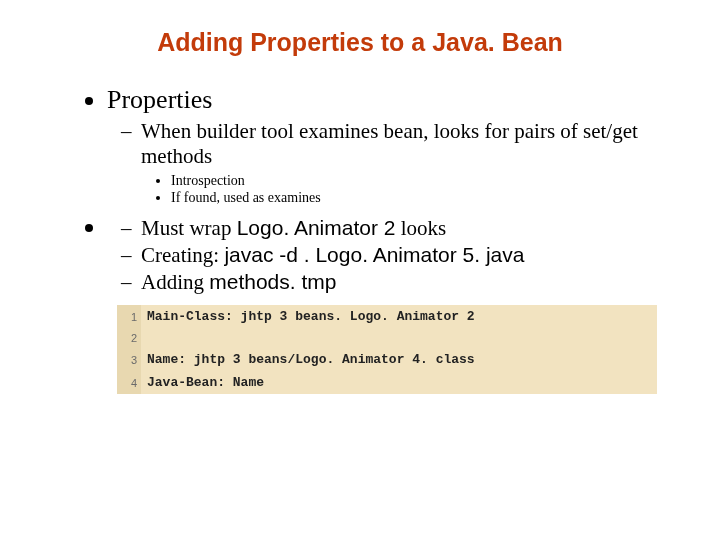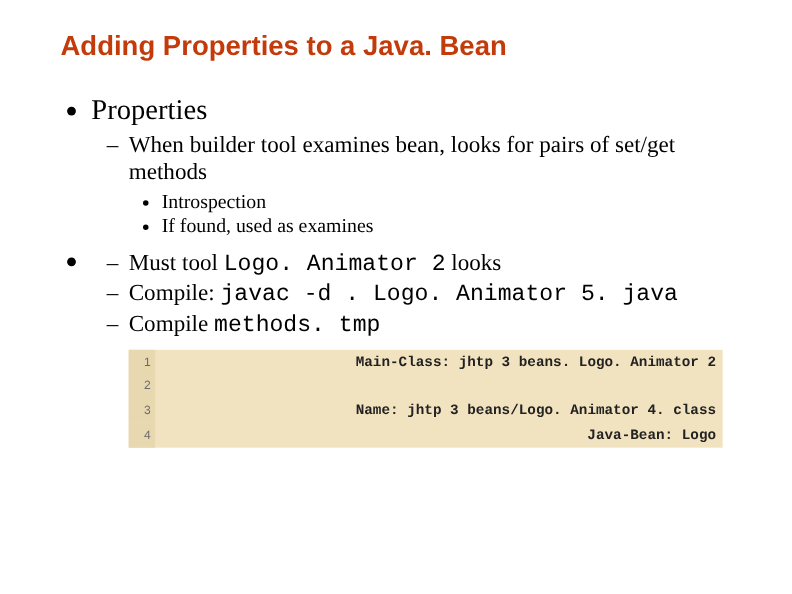--- a/index.html
+++ b/index.html
@@ -13,30 +13,32 @@
     overflow: hidden;
   }
   .slide {
     padding: 28px 55px 0 55px;
   }
   .title {
     font-family: Arial, Helvetica, sans-serif;
     font-weight: bold;
     font-size: 25px;
     color: #c33b0a;
+    text-align: center;
     margin: 0 0 28px 0;
   }
   ul.lvl1 {
     margin: 0;
     padding-left: 28px;
     list-style: disc;
   }
   ul.lvl1 > li {
     font-size: 26px;
     margin-bottom: 4px;
+    margin-left: 24px;
   }
   ul.lvl2 {
     margin: 4px 0 6px 0;
     padding-left: 34px;
     list-style: none;
   }
   ul.lvl2 > li {
     font-size: 21px;
     margin-bottom: 2px;
     position: relative;
@@ -45,25 +47,25 @@
     content: "–";
     position: absolute;
     left: -20px;
   }
   ul.lvl3 {
     margin: 4px 0 6px 0;
     padding-left: 30px;
     list-style: disc;
   }
   ul.lvl3 > li {
-    font-size: 18px;
+    font-size: 14px;
     margin-bottom: 1px;
   }
   .mono {
-    font-family: Liberation Mono, monospace;
+    font-family: Liberation Sans, sans-serif;
   }
   .codebox {
     margin: 10px 0 0 62px;
     width: 540px;
     border-collapse: collapse;
     font-family: "Courier New", Courier, monospace;
     font-size: 13px;
     background: #f2e3c0;
   }
   .codebox td {
@@ -75,21 +77,20 @@
     text-align: right;
     color: #6a6a6a;
     background: #e8d8b0;
     font-family: Arial, Helvetica, sans-serif;
     font-size: 11px;
     padding-right: 4px;
   }
   .codebox td.code {
     font-weight: bold;
     color: #222;
-    text-align: right;
   }
 </style>
 </head>
 <body>
 
 <div class="slide">
   <h1 class="title">Adding Properties to a Java. Bean</h1>
 
   <ul class="lvl1">
     <li>
@@ -101,27 +102,27 @@
             <li>Introspection</li>
             <li>If found, used as examines</li>
           </ul>
         </li>
       </ul>
     </li>
 
     <li>
       <ul class="lvl2">
         <li>
-          <span>Must tool </span><span class="mono">Logo. Animator 2</span><span> looks</span>
+          <span>Must wrap </span><span class="mono">Logo. Animator 2</span><span> looks</span>
         </li>
         <li>
-          <span>Compile: </span><span class="mono">javac -d . Logo. Animator 5. java</span>
+          <span>Creating: </span><span class="mono">javac -d . Logo. Animator 5. java</span>
         </li>
         <li>
-          <span>Compile </span><span class="mono">methods. tmp</span>
+          <span>Adding </span><span class="mono">methods. tmp</span>
         </li>
       </ul>
     </li>
   </ul>
 
   <table class="codebox">
     <tbody>
         <tr>
       <td class="ln">1</td>
       <td class="code">Main-Class: jhtp 3 beans. Logo. Animator 2</td>
@@ -129,17 +130,17 @@
     <tr>
       <td class="ln">2</td>
       <td class="code"></td>
     </tr>
     <tr>
       <td class="ln">3</td>
       <td class="code">Name: jhtp 3 beans/Logo. Animator 4. class</td>
     </tr>
     <tr>
       <td class="ln">4</td>
-      <td class="code">Java-Bean: Logo</td>
+      <td class="code">Java-Bean: Name</td>
     </tr>
   </tbody>
     </table>
 </div>
 
 </body></html>

